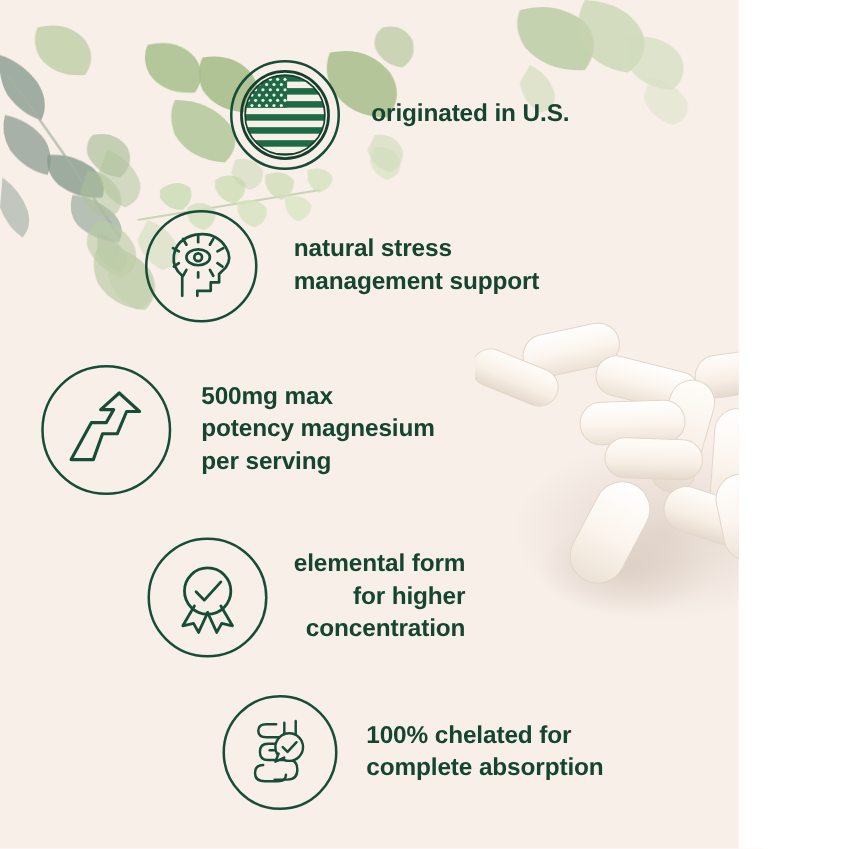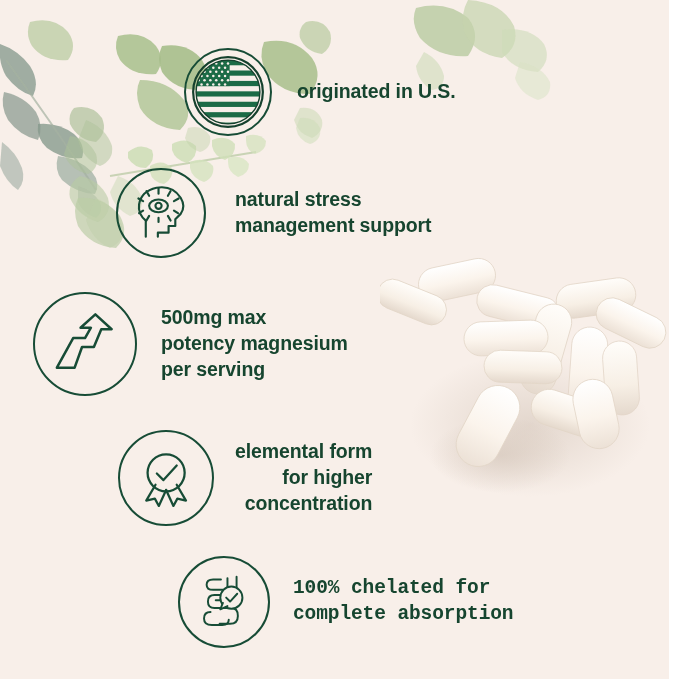--- a/index.html
+++ b/index.html
@@ -7,21 +7,21 @@
     padding: 0;
   }
   body {
     width: 679px;
     height: 679px;
     overflow: hidden;
     font-family: "Liberation Sans", sans-serif;
   }
   #canvas {
     position: relative;
-    width: 669px;
+    width: 591px;
     height: 679px;
     background: #f8efe9;
     overflow: hidden;
   }
 
   
   #leaves {
     position: absolute;
     left: 0;
     top: 0;
@@ -74,21 +74,21 @@
   .row-1 .feature-text { margin-left: 22px; }
 
   .row-2 { left: 33px; top: 292px; }
   .row-2 .icon-circle { width: 104px; height: 104px; }
   .row-2 .feature-text { margin-left: 24px; }
 
   .row-3 { left: 118px; top: 430px; }
   .row-3 .icon-circle { width: 96px; height: 96px; }
   .row-3 .feature-text { margin-left: 21px; text-align: right; }
 
-  .row-4 { left: 178px; top: 556px; font-family: Liberation Mono, monospace; }
+  .row-4 { left: 178px; top: 556px; }
   .row-4 .icon-circle { width: 92px; height: 92px; }
   .row-4 .feature-text { margin-left: 23px; }
 </style>
 </head>
 <body>
 
 <div id="canvas">
 
   <svg id="leaves" viewBox="0 0 679 679" xmlns="http://www.w3.org/2000/svg">
     <g opacity="0.95">

